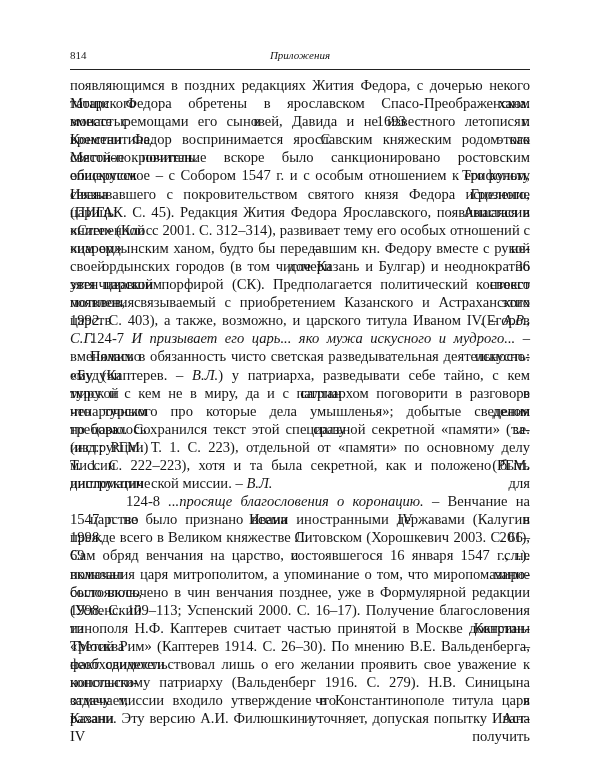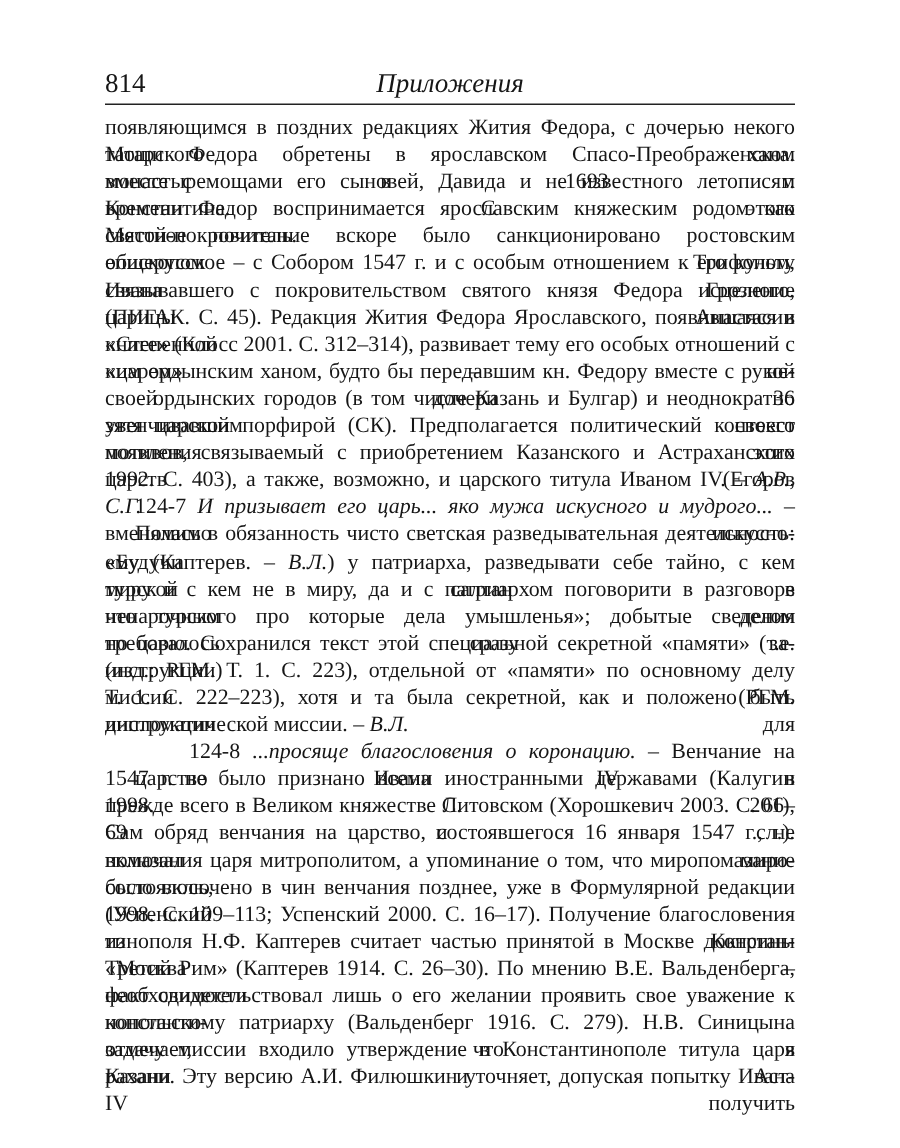--- a/index.html
+++ b/index.html
@@ -4,21 +4,21 @@
 <style>
   html, body { margin: 0; padding: 0; background: #ffffff; }
   body { width: 600px; height: 765px; position: relative; overflow: hidden; }
   .page {
     position: absolute; left: 70px; top: 46px; width: 460px;
     font-family: "Liberation Serif", "DejaVu Serif", serif;
     color: #161616;
   }
   .running-head {
     position: relative; height: 20px;
-    font-size: 18px; line-height: 18px;
+    font-size: 11px; line-height: 18px;
   }
   .page-number { position: absolute; left: 0; top: 0; }
   .section-title { position: absolute; left: 0; right: 0; top: 0; text-align: center; font-style: italic; }
   .rule { border: none; border-top: 1px solid #222; margin: 3px 0 0 0; height: 0; }
   .body-text {
     margin-top: 6px;
     font-size: 14.6px; line-height: 18.1px;
     text-align: justify;
     hyphens: manual;
   }

